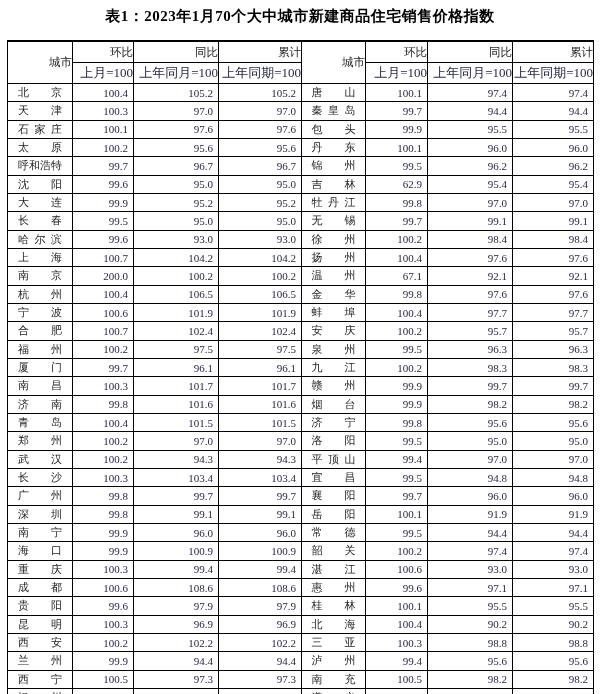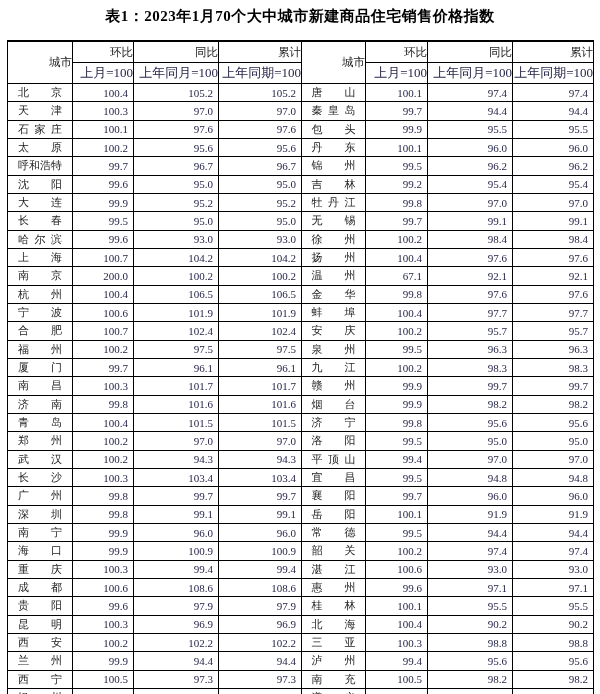--- a/index.html
+++ b/index.html
@@ -221,21 +221,21 @@
         </td>
         <td class="num">99.6</td>
         <td class="num">95.0</td>
         <td class="num">95.0</td>
         <td class="city">
           <span class="city-justify">
             <span>吉</span>
             <span>林</span>
           </span>
         </td>
-        <td class="num">99.2</td>
+        <td class="num">62.9</td>
         <td class="num">95.4</td>
         <td class="num">95.4</td>
       </tr>
       <tr>
         <td class="city">
           <span class="city-justify">
             <span>大</span>
             <span>连</span>
           </span>
         </td>

